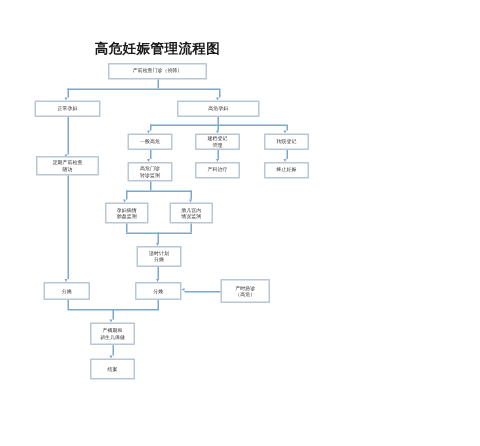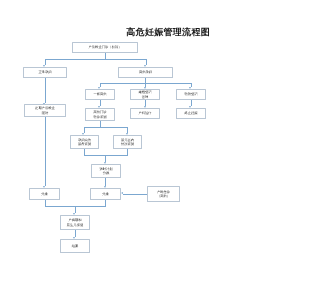--- a/index.html
+++ b/index.html
@@ -7,21 +7,21 @@
     width:210px;height:297px;
     background:#ffffff;
     font-family:"DejaVu Sans","Liberation Sans",sans-serif;
     overflow:hidden;
   }
   #chart-root{position:relative;width:210px;height:297px;}
 
   .title{
     position:absolute;
     left:0;top:26px;width:210px;
-    text-align:right;
+    text-align:center;
     font-size:9px;
     color:#1a1a1a;
     letter-spacing:.3px;
     font-family:"DejaVu Serif","Liberation Serif",serif;
     font-weight:600;
   }
 
   .node{
     position:absolute;
     box-sizing:border-box;

